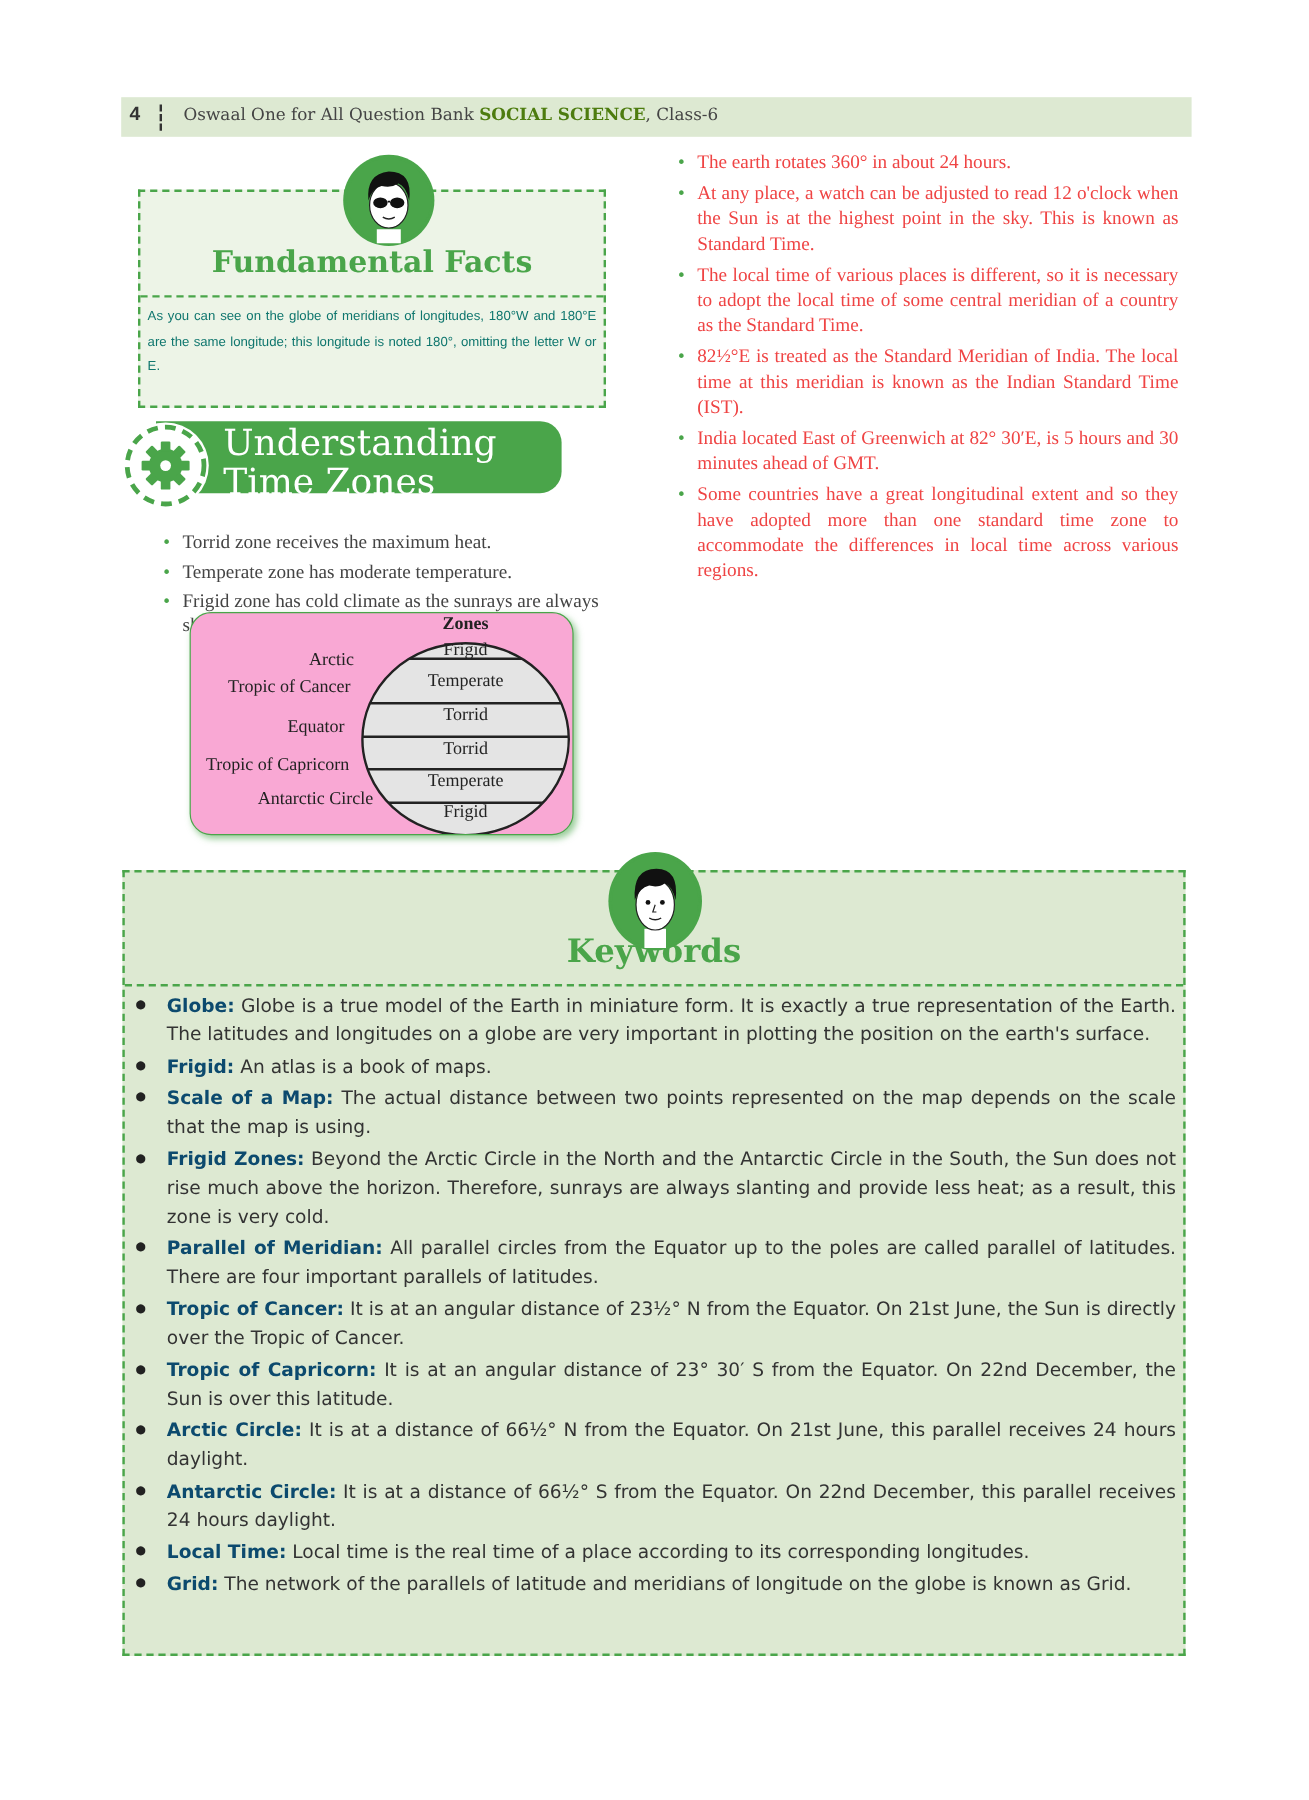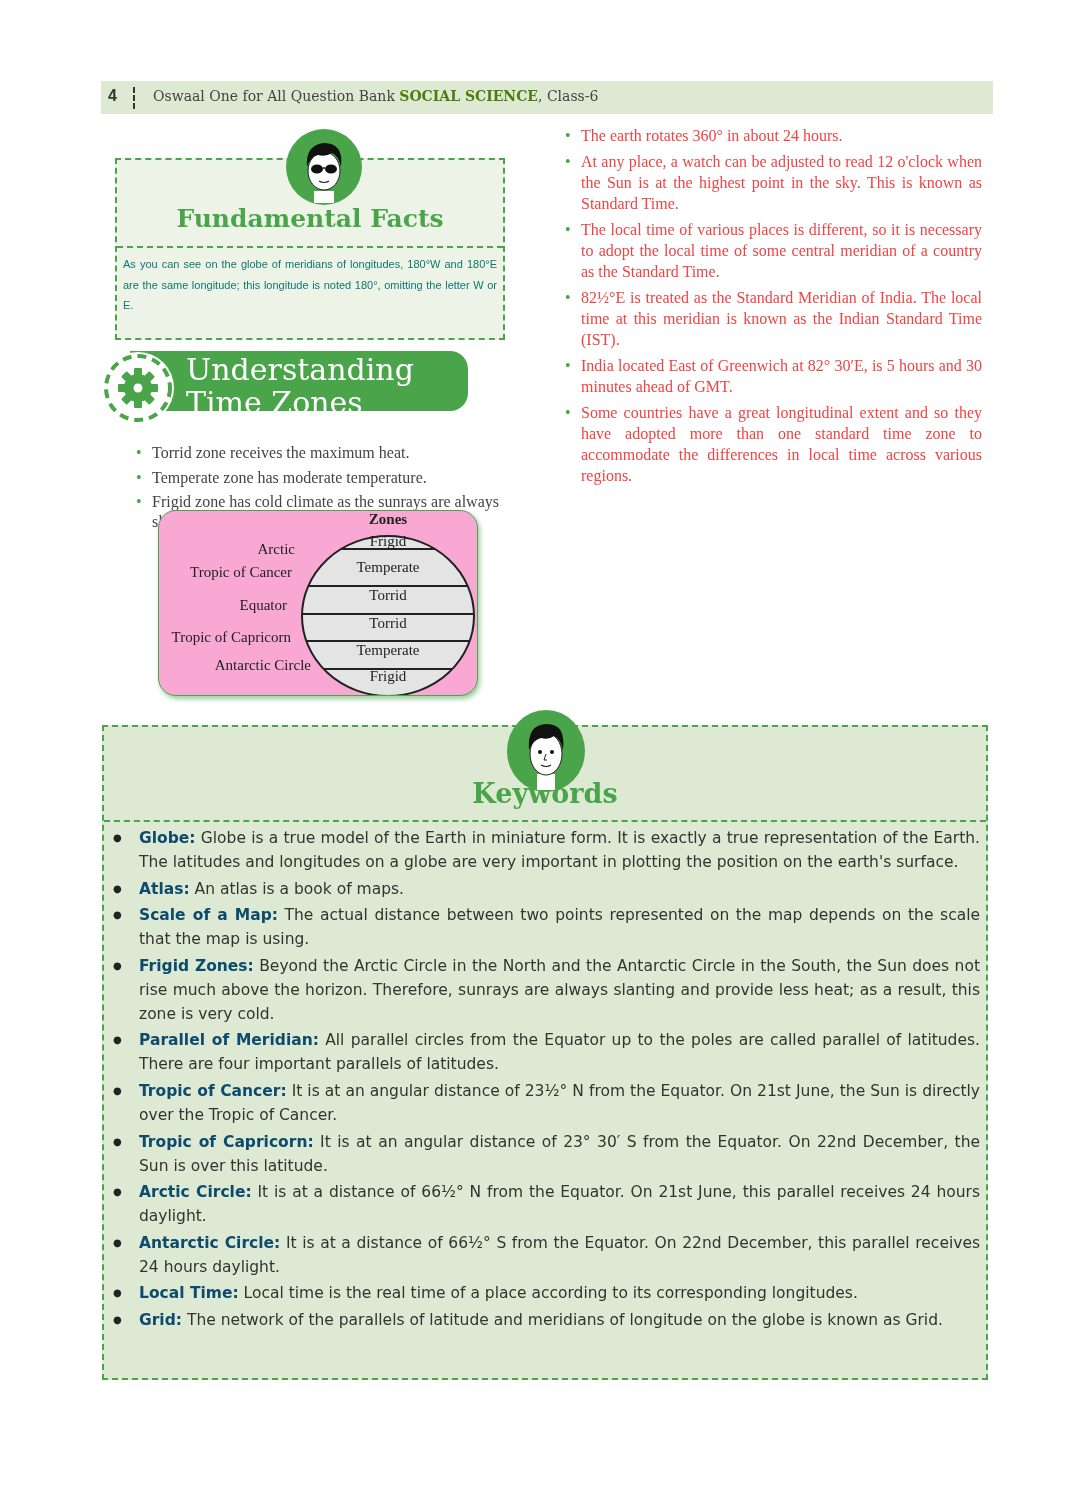--- a/index.html
+++ b/index.html
@@ -150,21 +150,21 @@
   <li>82½°E is treated as the Standard Meridian of India. The local time at this meridian is known as the Indian Standard Time (IST).</li>
   <li>India located East of Greenwich at 82° 30′E, is 5 hours and 30 minutes ahead of GMT.</li>
   <li>Some countries have a great longitudinal extent and so they have adopted more than one standard time zone to accommodate the differences in local time across various regions.</li>
 </ul>
 
 <div class="kw-box">
   <div class="kw-title">Keywords</div>
   <div class="kw-divider"></div>
   <ul class="kw-list">
     <li><span class="kw-term">Globe:</span><span> Globe is a true model of the Earth in miniature form. It is exactly a true representation of the Earth. The latitudes and longitudes on a globe are very important in plotting the position on the earth's surface.</span></li>
-    <li><span class="kw-term">Atlas:</span><span> An atlas is a book of maps.</span></li>
+    <li><span class="kw-term">Frigid:</span><span> An atlas is a book of maps.</span></li>
     <li><span class="kw-term">Scale of a Map:</span><span> The actual distance between two points represented on the map depends on the scale that the map is using.</span></li>
     <li><span class="kw-term">Frigid Zones:</span><span> Beyond the Arctic Circle in the North and the Antarctic Circle in the South, the Sun does not rise much above the horizon. Therefore, sunrays are always slanting and provide less heat; as a result, this zone is very cold.</span></li>
     <li><span class="kw-term">Parallel of Meridian:</span><span> All parallel circles from the Equator up to the poles are called parallel of latitudes. There are four important parallels of latitudes.</span></li>
     <li><span class="kw-term">Tropic of Cancer:</span><span> It is at an angular distance of 23½° N from the Equator. On 21st June, the Sun is directly over the Tropic of Cancer.</span></li>
     <li><span class="kw-term">Tropic of Capricorn:</span><span> It is at an angular distance of 23° 30′ S from the Equator. On 22nd December, the Sun is over this latitude.</span></li>
     <li><span class="kw-term">Arctic Circle:</span><span> It is at a distance of 66½° N from the Equator. On 21st June, this parallel receives 24 hours daylight.</span></li>
     <li><span class="kw-term">Antarctic Circle:</span><span> It is at a distance of 66½° S from the Equator. On 22nd December, this parallel receives 24 hours daylight.</span></li>
     <li><span class="kw-term">Local Time:</span><span> Local time is the real time of a place according to its corresponding longitudes.</span></li>
     <li><span class="kw-term">Grid:</span><span> The network of the parallels of latitude and meridians of longitude on the globe is known as Grid.</span></li>
   </ul>

